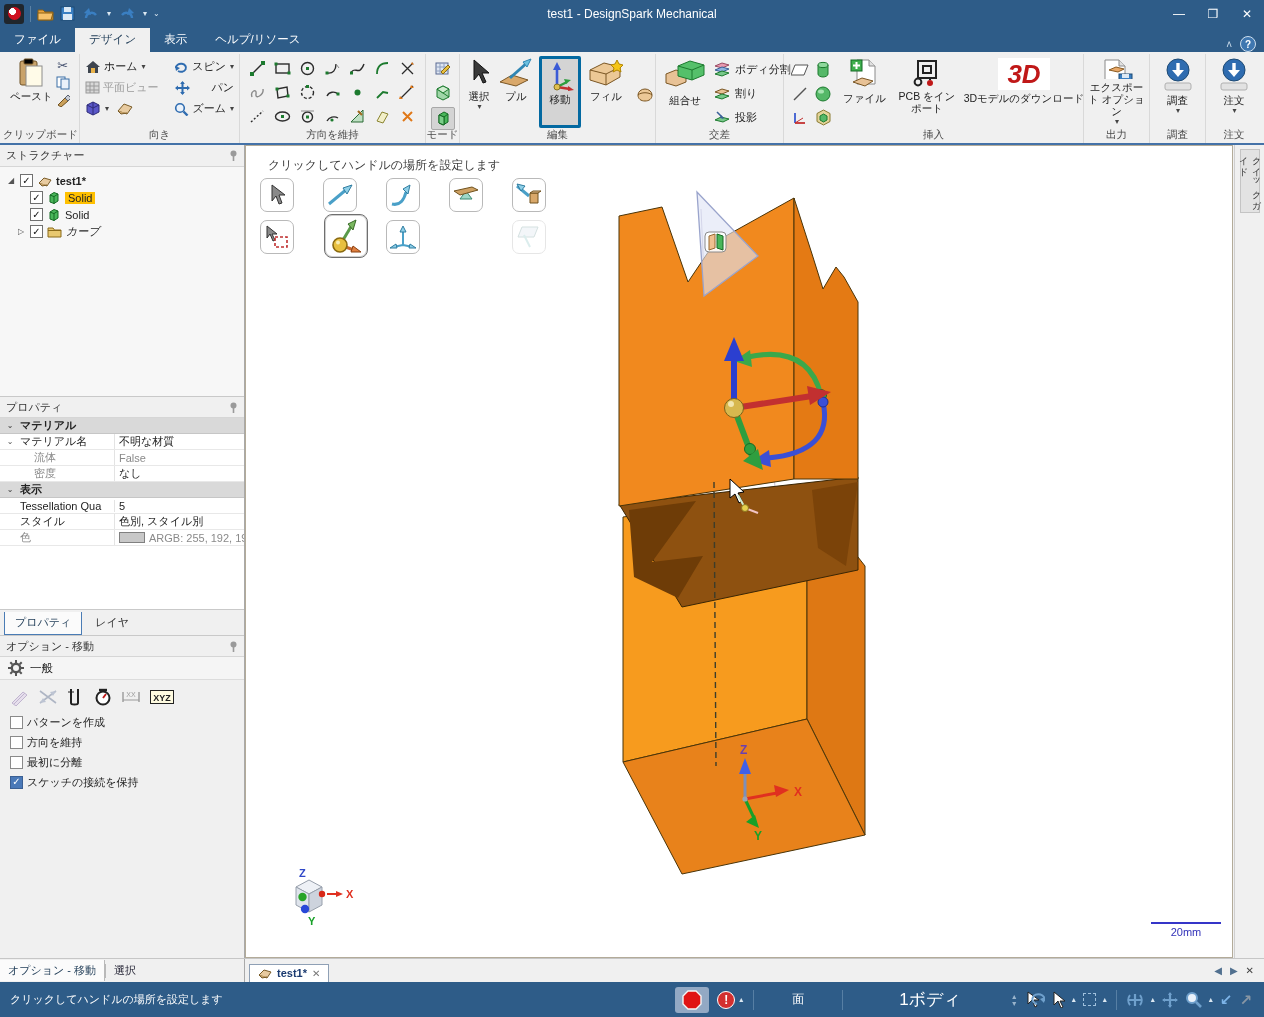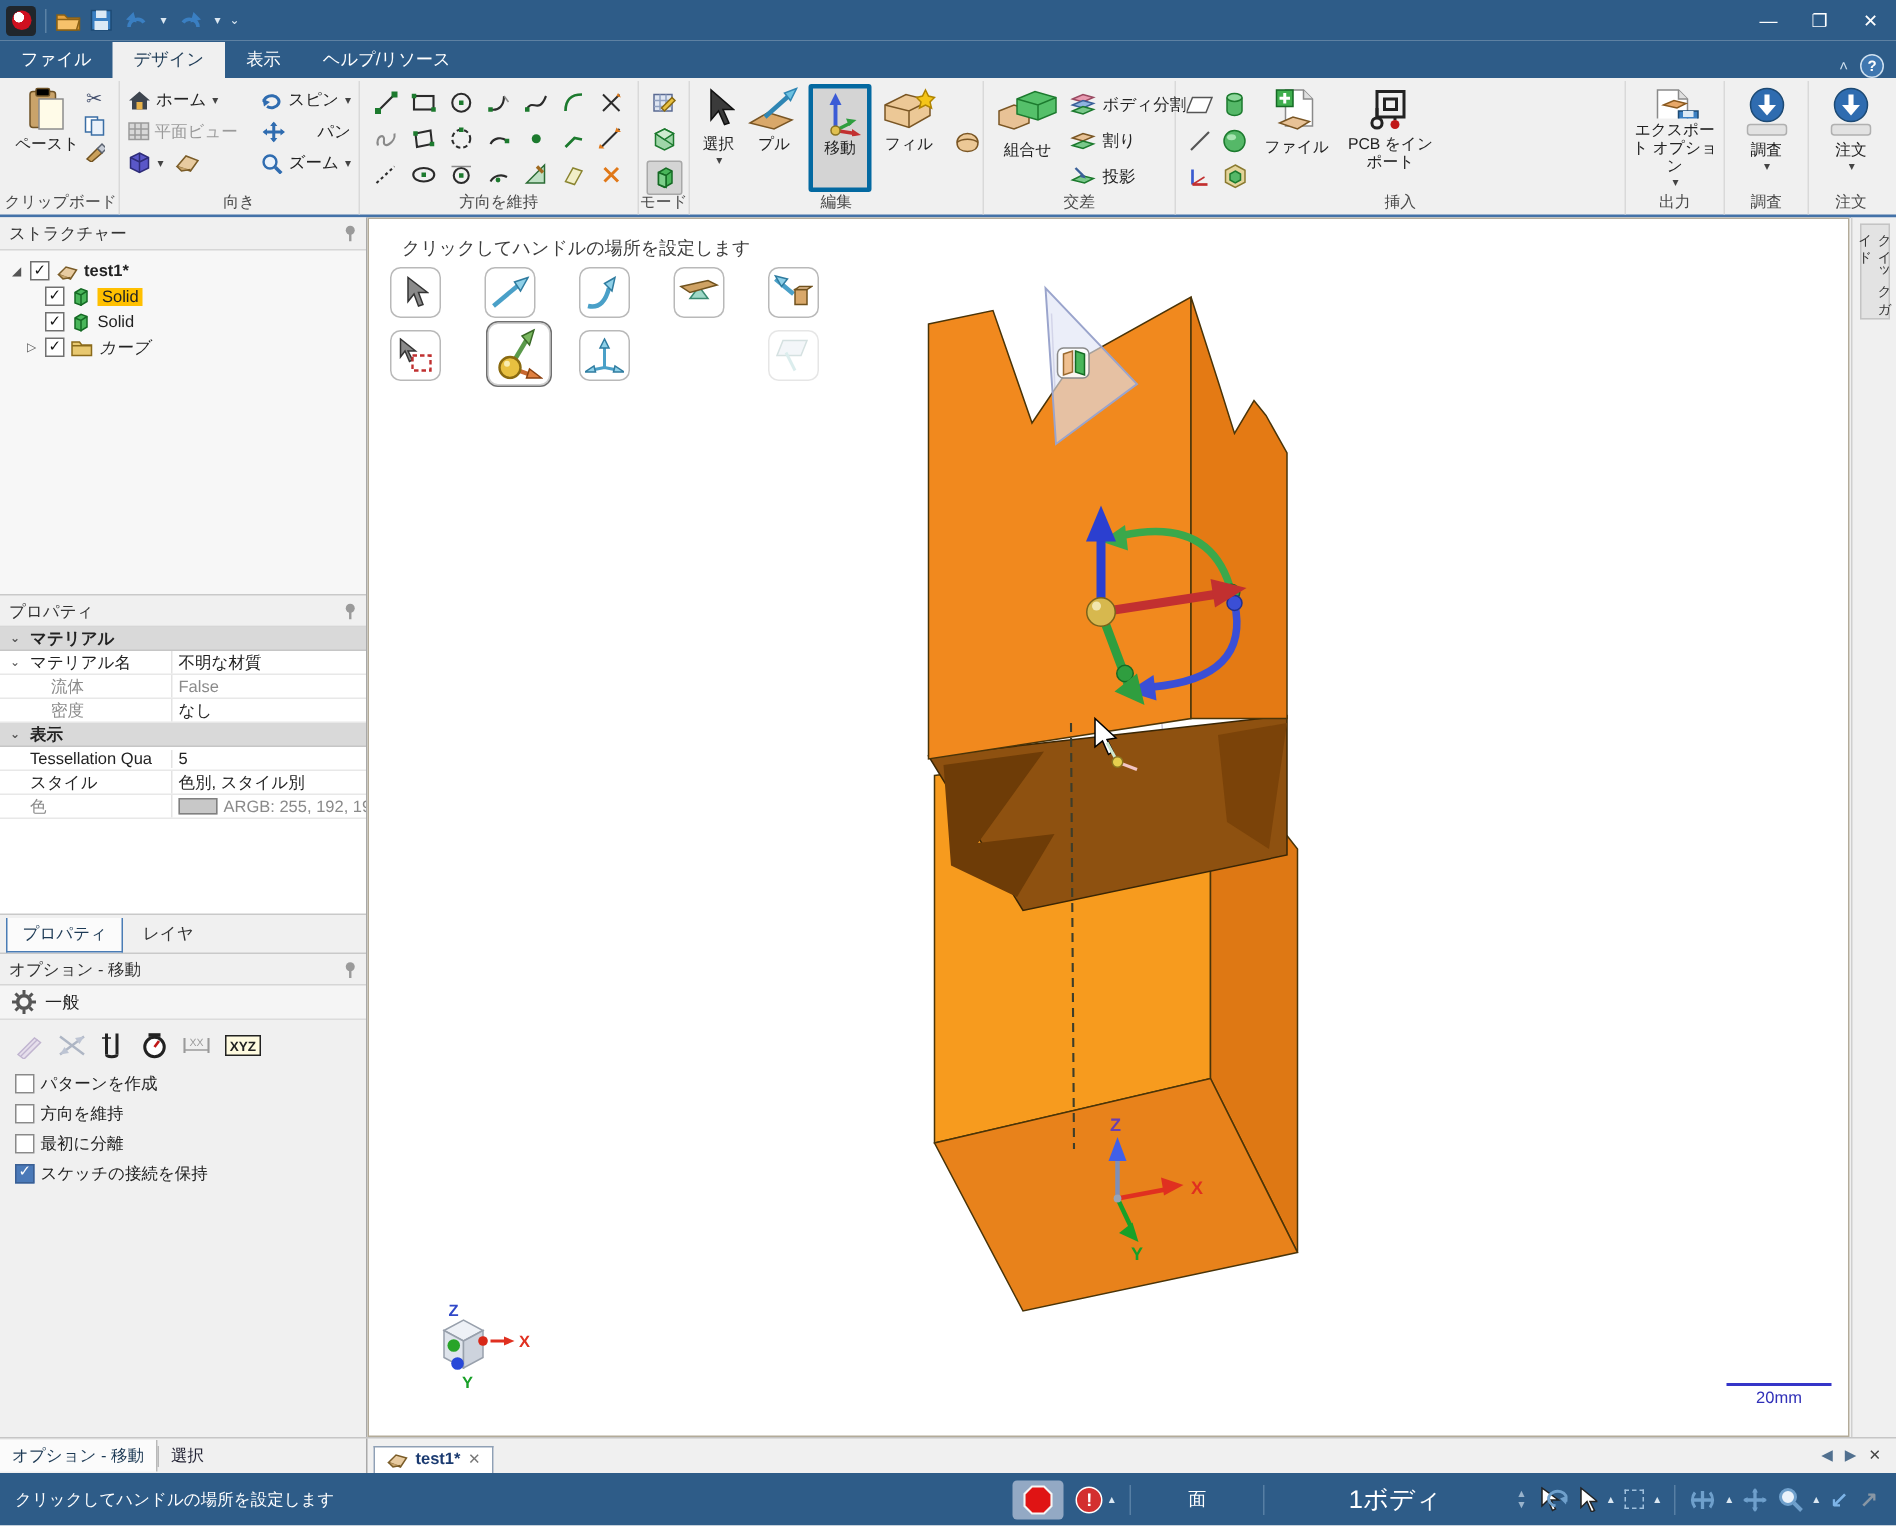--- a/index.html
+++ b/index.html
@@ -146,20 +146,21 @@
     <span class="ddw">▾</span>
     <span>
       <svg width="20" height="15">
           <path d="M15 12c0-5-7-7-10-3" fill="none" stroke="#3a7fc2" stroke-width="2.4"></path>
           <path d="M12 2l5 5-7 2z" fill="#3a7fc2"></path>
         </svg>
     </span>
     <span class="ddw">▾</span>
     <span class="ddw">⌄</span>
   </div>
+  <div id="title-text">test1 - DesignSpark Mechanical</div>
   <div id="winbtns">
     <span class="winbtn">—</span>
     <span class="winbtn">❐</span>
     <span class="winbtn">✕</span>
   </div>
 </div>
 
 <div id="tabrow" class="abs">
   <span class="mtab">ファイル</span>
   <span class="mtab active">デザイン</span>
@@ -558,20 +559,27 @@
     </div>
     <div class="bigbtn" style="width:64px">
       <svg width="34" height="30">
           <rect x="8" y="3" width="18" height="17" fill="none" stroke="#222" stroke-width="2"></rect>
           <rect x="13" y="8" width="8" height="7" fill="none" stroke="#222" stroke-width="2"></rect>
           <circle cx="8" cy="24" r="3.4" fill="none" stroke="#222" stroke-width="2"></circle>
           <circle cx="20" cy="25" r="3" fill="#c01818"></circle>
           <path d="M8 20v-6M20 20v2" stroke="#222" stroke-width="2"></path>
         </svg>
       <span class="blabel" style="white-space:normal;width:62px">PCB をインポート</span>
+    </div>
+    <div class="bigbtn" style="width:118px">
+      <svg width="52" height="32">
+          <rect x="0" y="0" width="52" height="32" fill="#fff"></rect>
+          <text x="26" y="25" text-anchor="middle" font-size="26" font-weight="bold" font-style="italic" fill="#c01818">3D</text>
+        </svg>
+      <span class="blabel">3Dモデルのダウンロード</span>
     </div>
     <div class="glabel">挿入</div>
   </div>
 
   <div class="rgroup" style="width:66px">
     <div class="bigbtn">
       <svg width="32" height="30">
           <path d="M4 2h14l6 6v16H4z" fill="#fff" stroke="#8a8a8a"></path>
           <path d="M18 2v6h6" fill="#e0e0e0" stroke="#8a8a8a"></path>
           <path d="M8 12l7-3 8 2-6 3z" fill="#e8a868" stroke="#8a5a20"></path>

